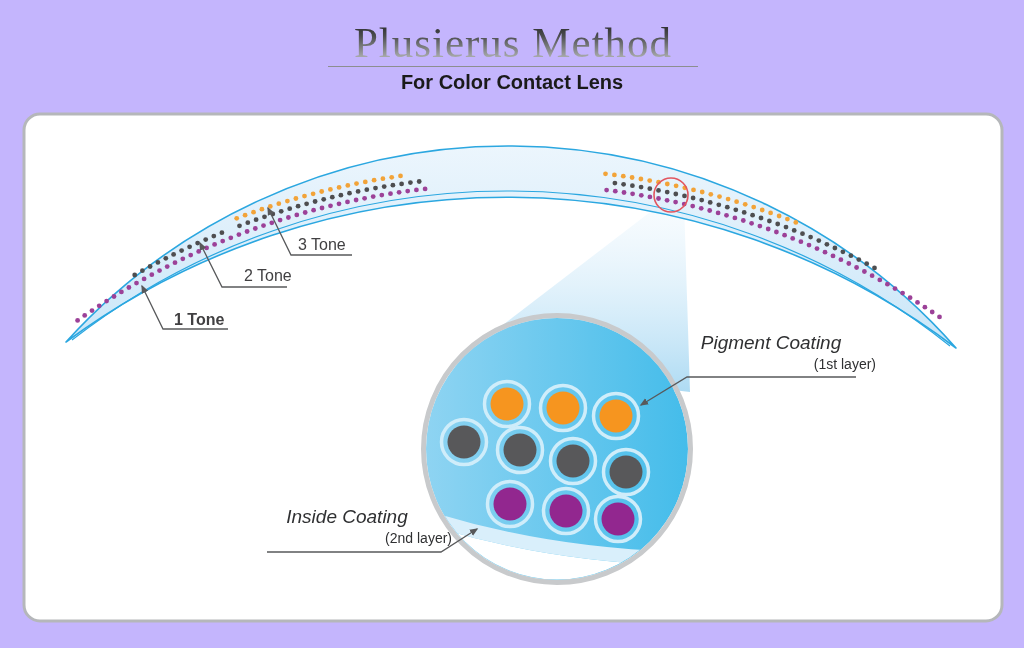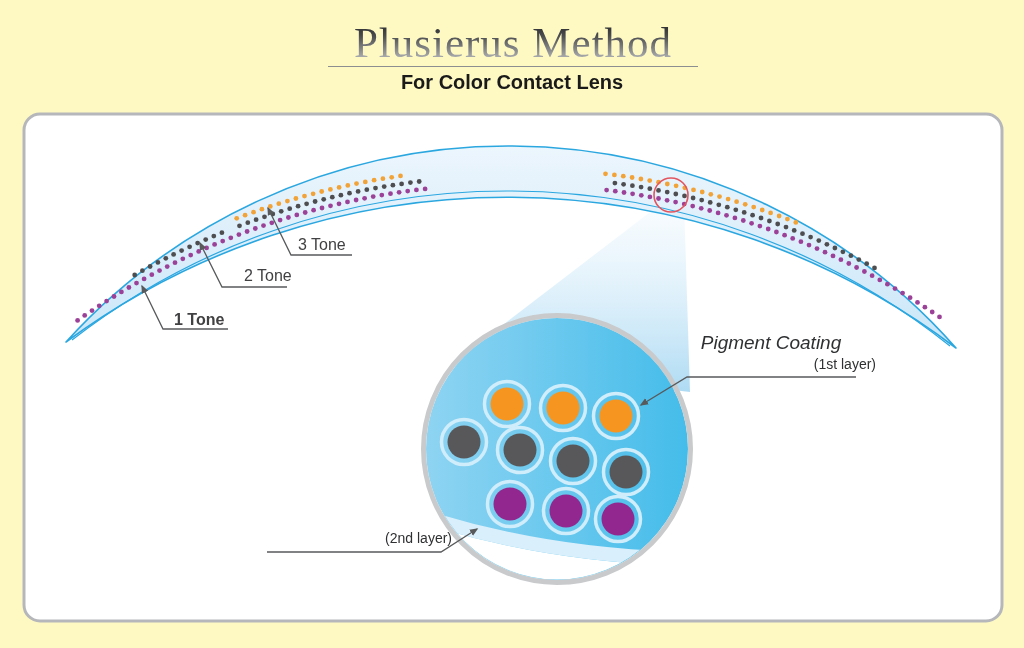--- a/index.html
+++ b/index.html
@@ -1,16 +1,16 @@
 <!DOCTYPE html>
 <html><head>
 <meta charset="utf-8">
 <style>
   html,body{margin:0;padding:0;background:#fff;}
-  .stage{position:relative;width:1024px;height:648px;overflow:hidden;background:#fef9c3;
+  .stage{position:relative;width:1024px;height:648px;overflow:hidden;background:#c4b5fd;
          font-family:"Liberation Sans",sans-serif;}
   .stage svg.canvas{position:absolute;left:0;top:0;}
   .lbl{position:absolute;color:#414042;line-height:1.1;}
   .tone-lbl{font-size:16px;}
   .coat-title{font-size:19px;width:210px;text-align:center;color:#2F3032;font-style:italic;}
   .coat-sub{font-size:14px;width:210px;text-align:right;color:#2F3032;}
   .subtitle{left:0;top:71px;width:1024px;text-align:center;
             font-size:20px;font-weight:bold;color:#1A1A1A;}
 </style>
 </head>
@@ -297,14 +297,15 @@
 
   <div class="lbl subtitle">For Color Contact Lens</div>
 
   <div class="lbl tone-lbl" style="left:174px;top:311px;font-weight:bold;">1 Tone</div>
   <div class="lbl tone-lbl" style="left:244px;top:267px;">2 Tone</div>
   <div class="lbl tone-lbl" style="left:298px;top:236px;text-align:center;">3 Tone</div>
 
   <div class="lbl coat-title" style="left:666px;top:333px;">Pigment Coating</div>
   <div class="lbl coat-sub" style="left:666px;top:357px;">(1st layer)</div>
 
+  <div class="lbl coat-title" style="left:242px;top:507px;">Inside Coating</div>
   <div class="lbl coat-sub" style="left:242px;top:531px;">(2nd layer)</div>
 </div>
 
 </body></html>

